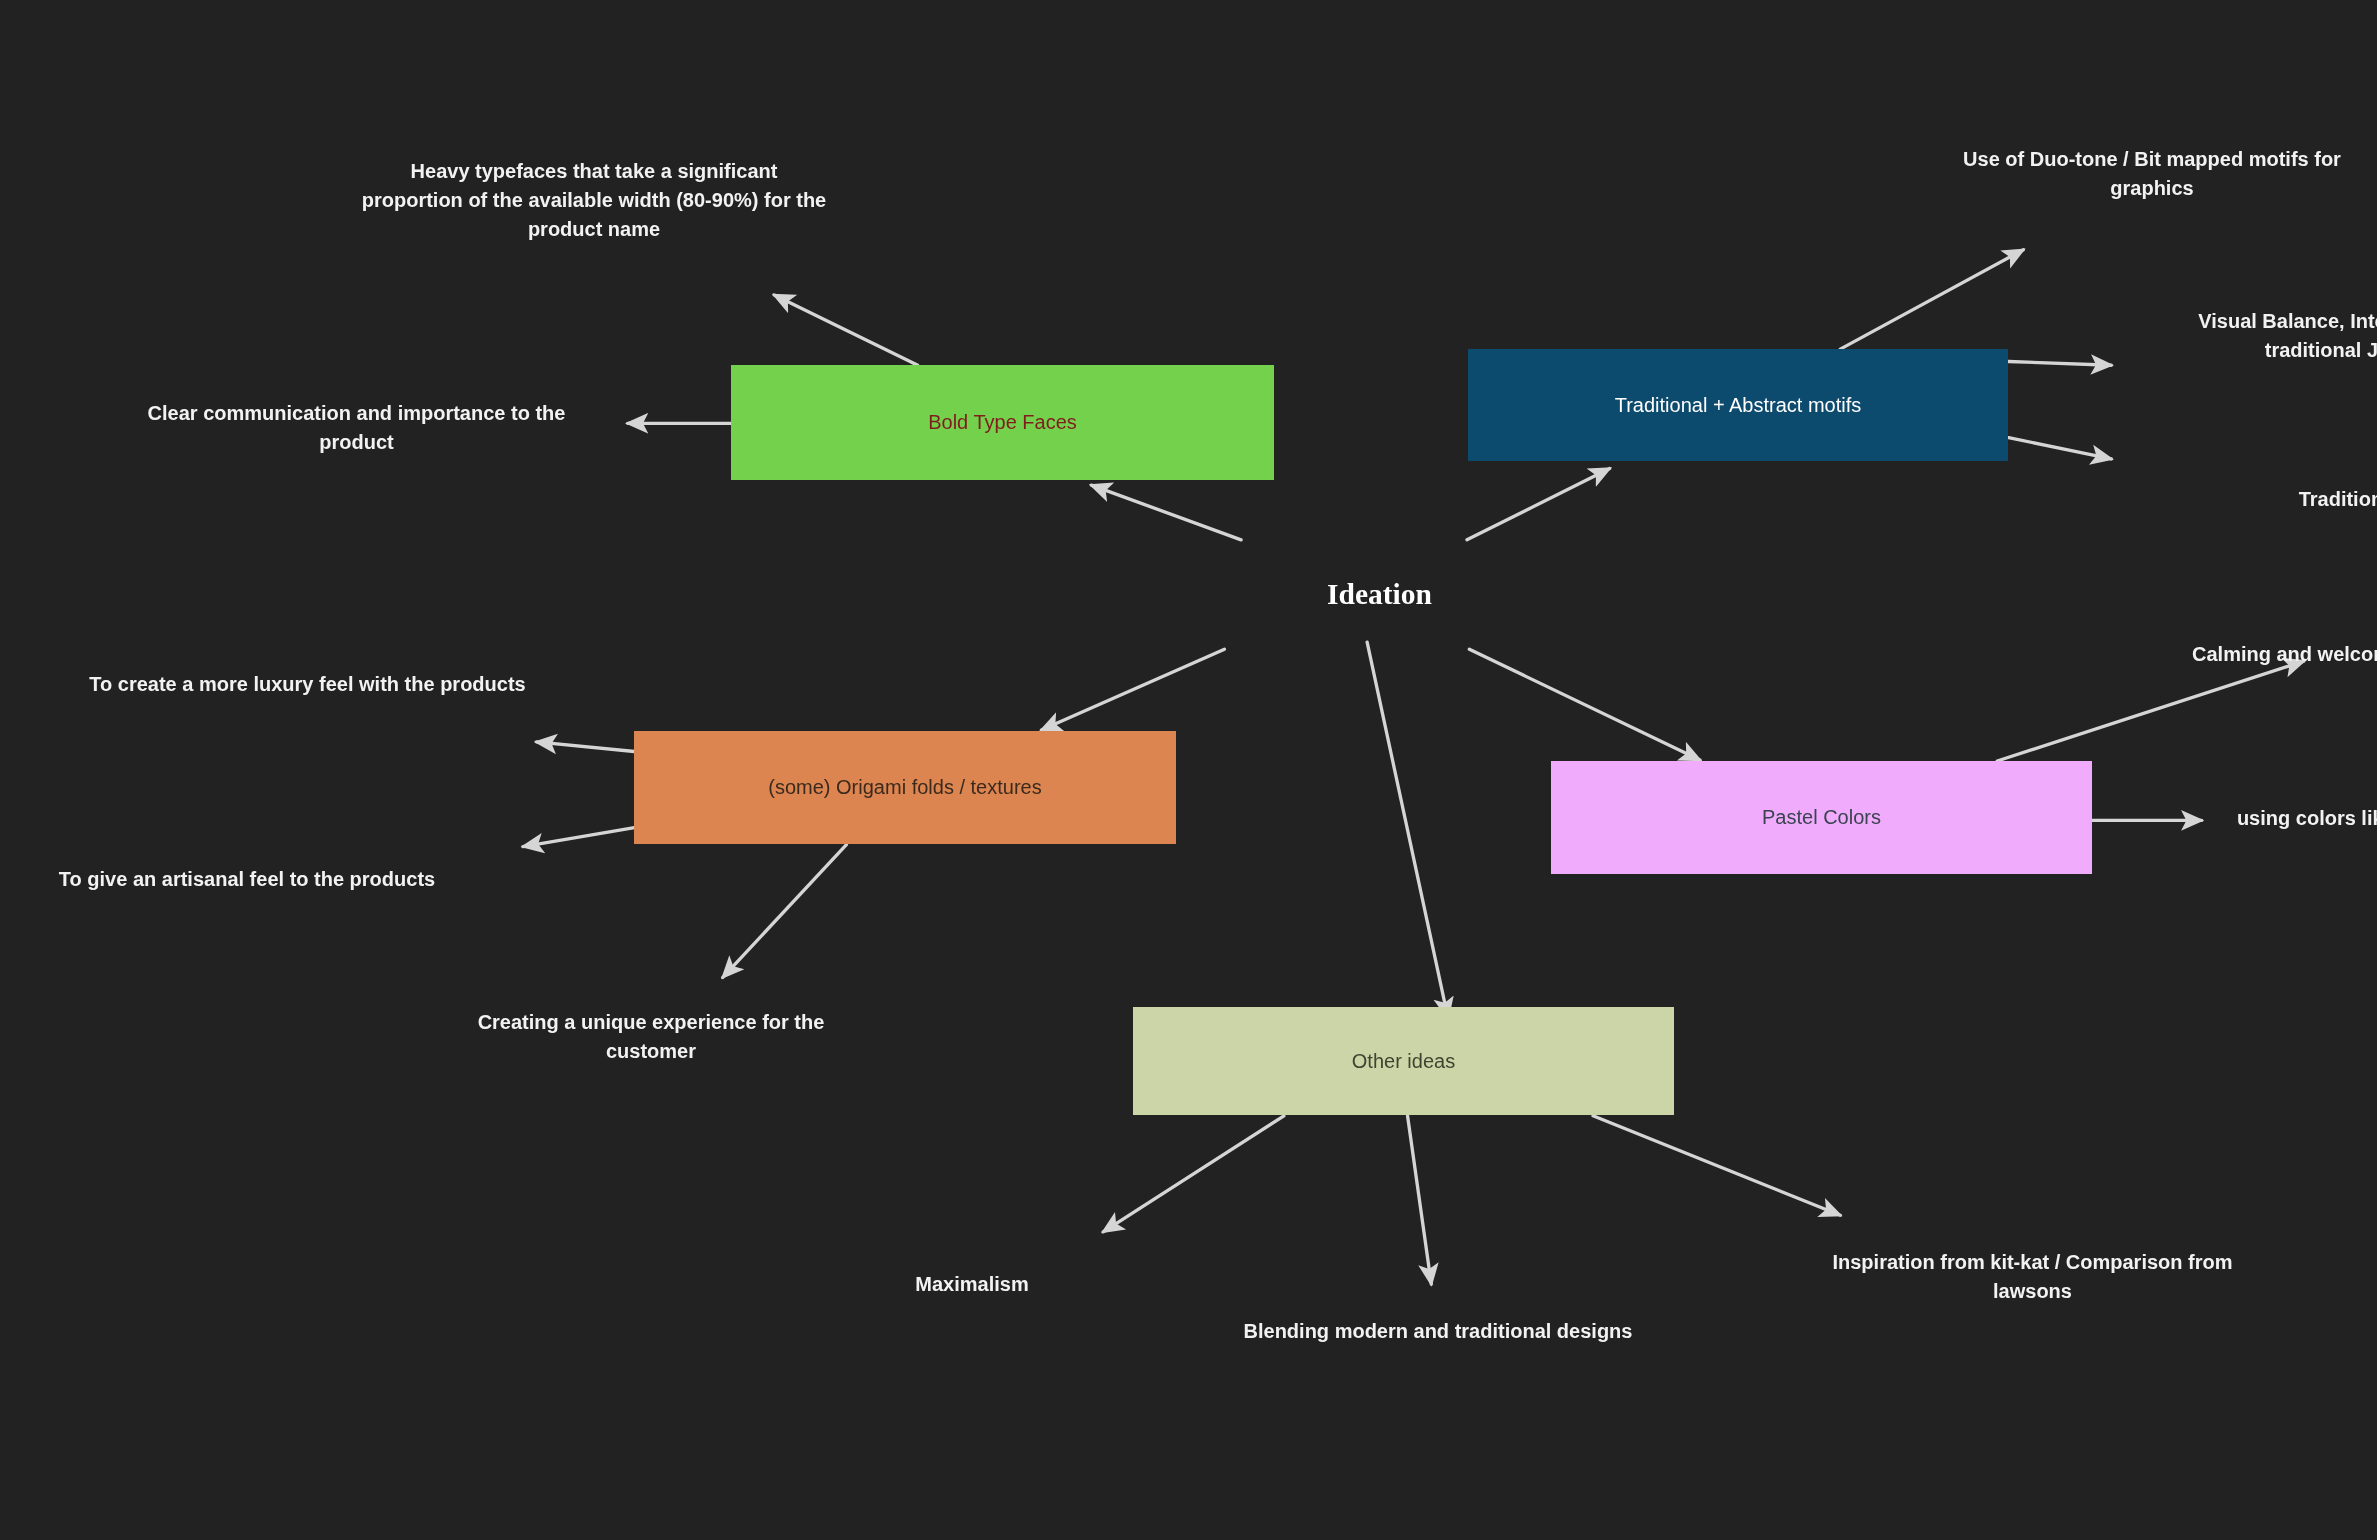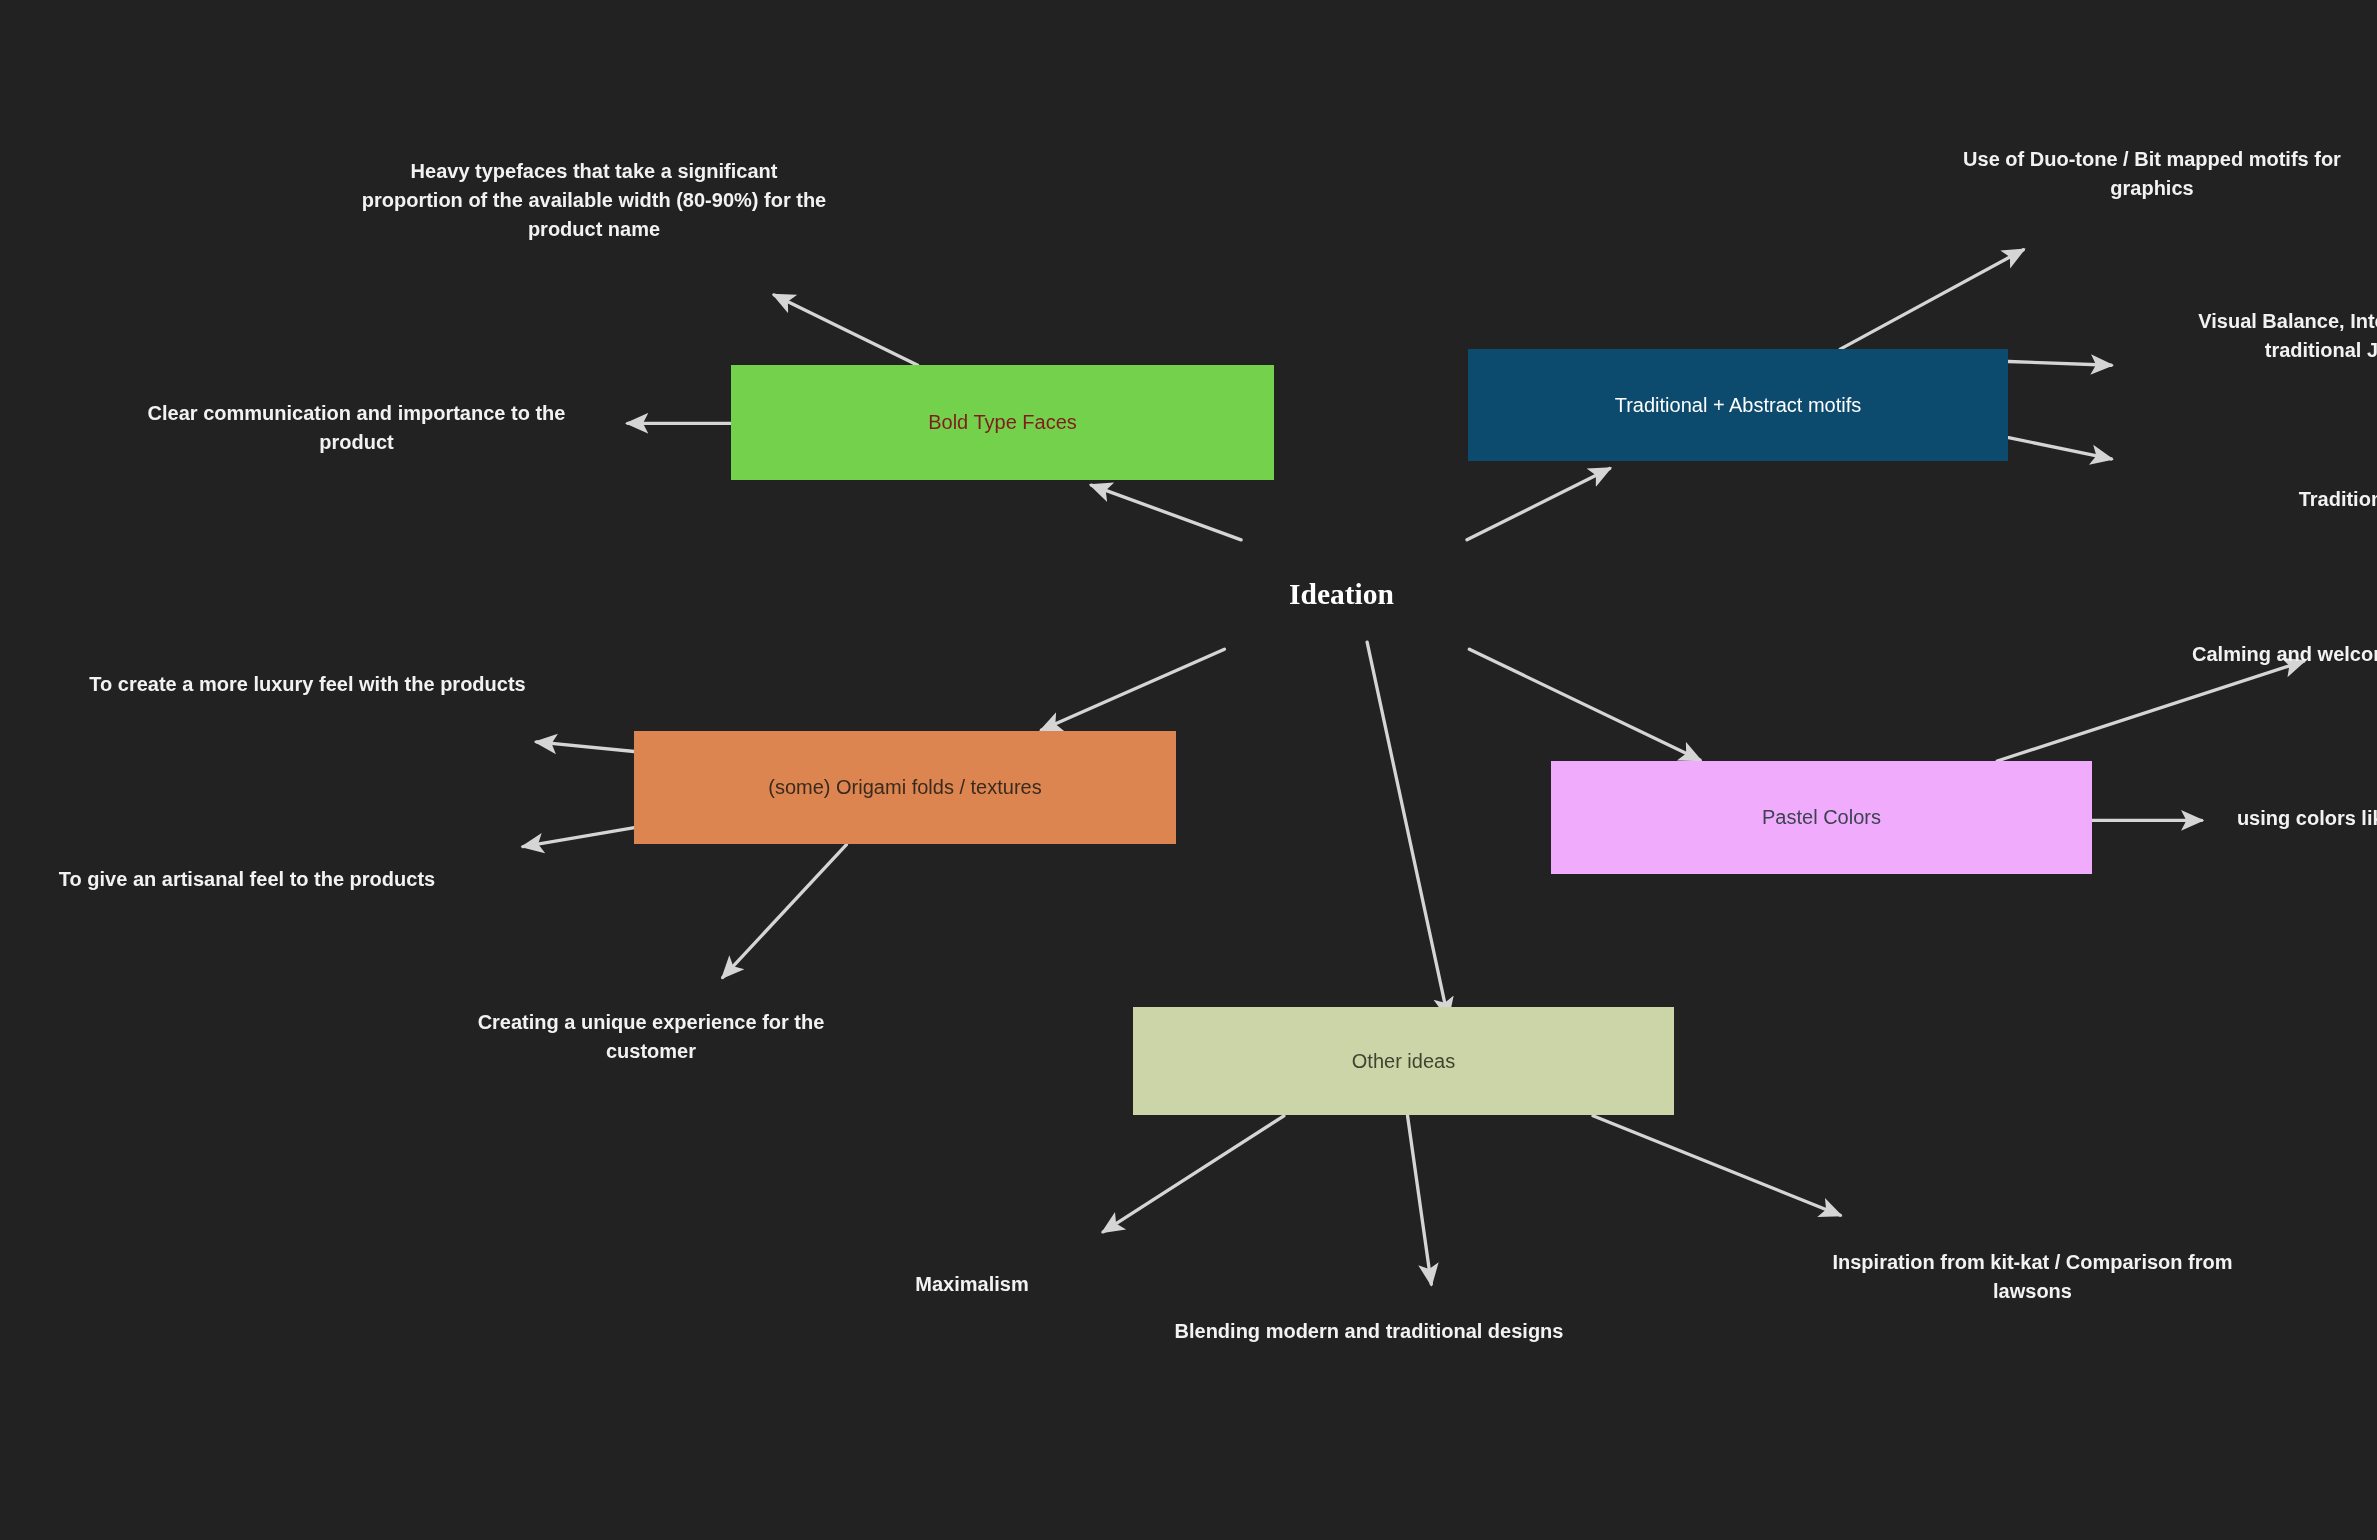--- a/index.html
+++ b/index.html
@@ -43,20 +43,21 @@
     font-weight: 700;
   }
   #hub {
     position: absolute;
     color: #ffffff;
     font-family: "Liberation Serif", serif;
     font-weight: 700;
     font-size: 29.5px;
     white-space: nowrap;
     text-align: right;
+    margin-left: 38px;
   }
 </style>
 </head>
 <body>
 
 <div id="canvas" style="background: rgb(34, 34, 34); width: 2739px; height: 1541px;">
 
   <svg id="edges" viewBox="0 0 5760 3240" preserveAspectRatio="none">
     <defs>
       <marker id="arrowhead" markerWidth="7" markerHeight="7" refX="6.2" refY="3.5" orient="auto" markerUnits="strokeWidth">
@@ -111,18 +112,18 @@
       <div class="leaf" style="left: 119px; top: 399px; width: 475px;">Clear communication and importance to the product</div>
       <div class="leaf" style="left: 1926px; top: 145px; width: 452px;">Use of Duo-tone / Bit mapped motifs for graphics</div>
       <div class="leaf" style="left: 2168px; top: 307px; width: 418px;">Visual Balance, Interest integration of traditional Japanese art</div>
       <div class="leaf" style="left: 2187px; top: 485px; width: 380px;">Traditional roots</div>
       <div class="leaf" style="left: 57px; top: 670px; width: 437px; margin-left: 32px;">To create a more luxury feel with the products</div>
       <div class="leaf" style="left: 33px; top: 865px; width: 428px;">To give an artisanal feel to the products</div>
       <div class="leaf" style="left: 430px; top: 1008px; width: 442px;">Creating a unique experience for the customer</div>
       <div class="leaf" style="left: 2154px; top: 640px; width: 485px;">Calming and welcoming feel to the product</div>
       <div class="leaf" style="left: 2225px; top: 804px; width: 495px;">using colors like pastel green / Red to go with the individual product</div>
       <div class="leaf" style="left: 865px; top: 1270px; width: 214px;">Maximalism</div>
-      <div class="leaf" style="left: 1141px; top: 1317px; width: 456px;">Blending modern and traditional designs</div>
+      <div class="leaf" style="left: 1210px; top: 1317px; width: 456px;">Blending modern and traditional designs</div>
       <div class="leaf" style="left: 1797px; top: 1248px; width: 471px;">Inspiration from kit-kat / Comparison from lawsons</div>
     </div>
 
 </div>
 
 
 </body></html>

